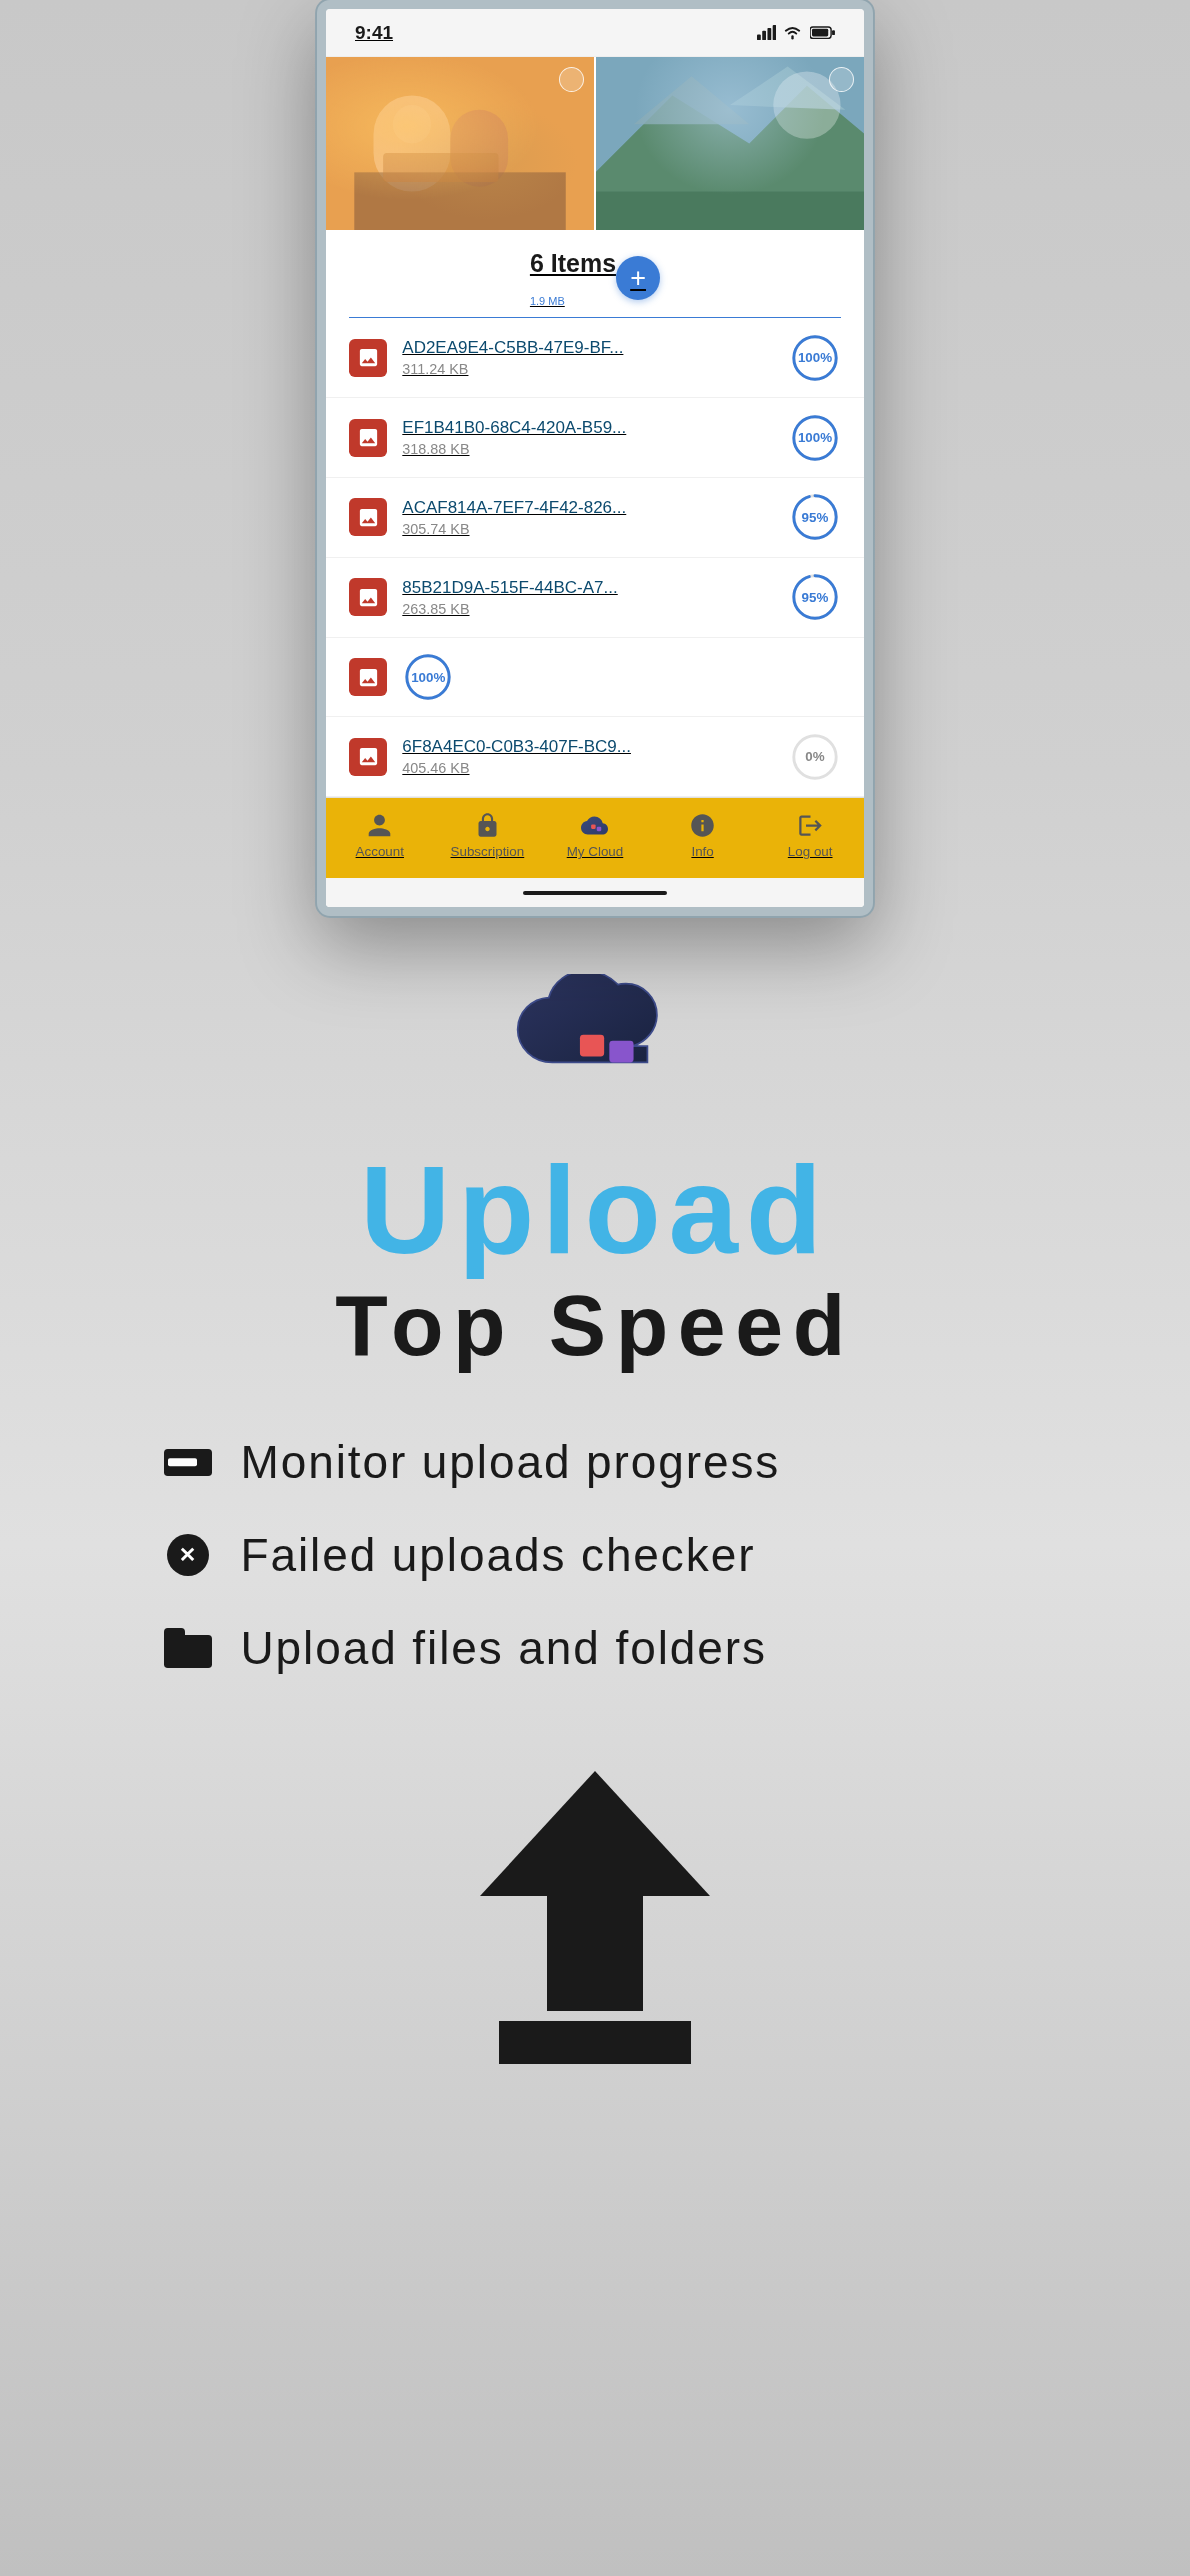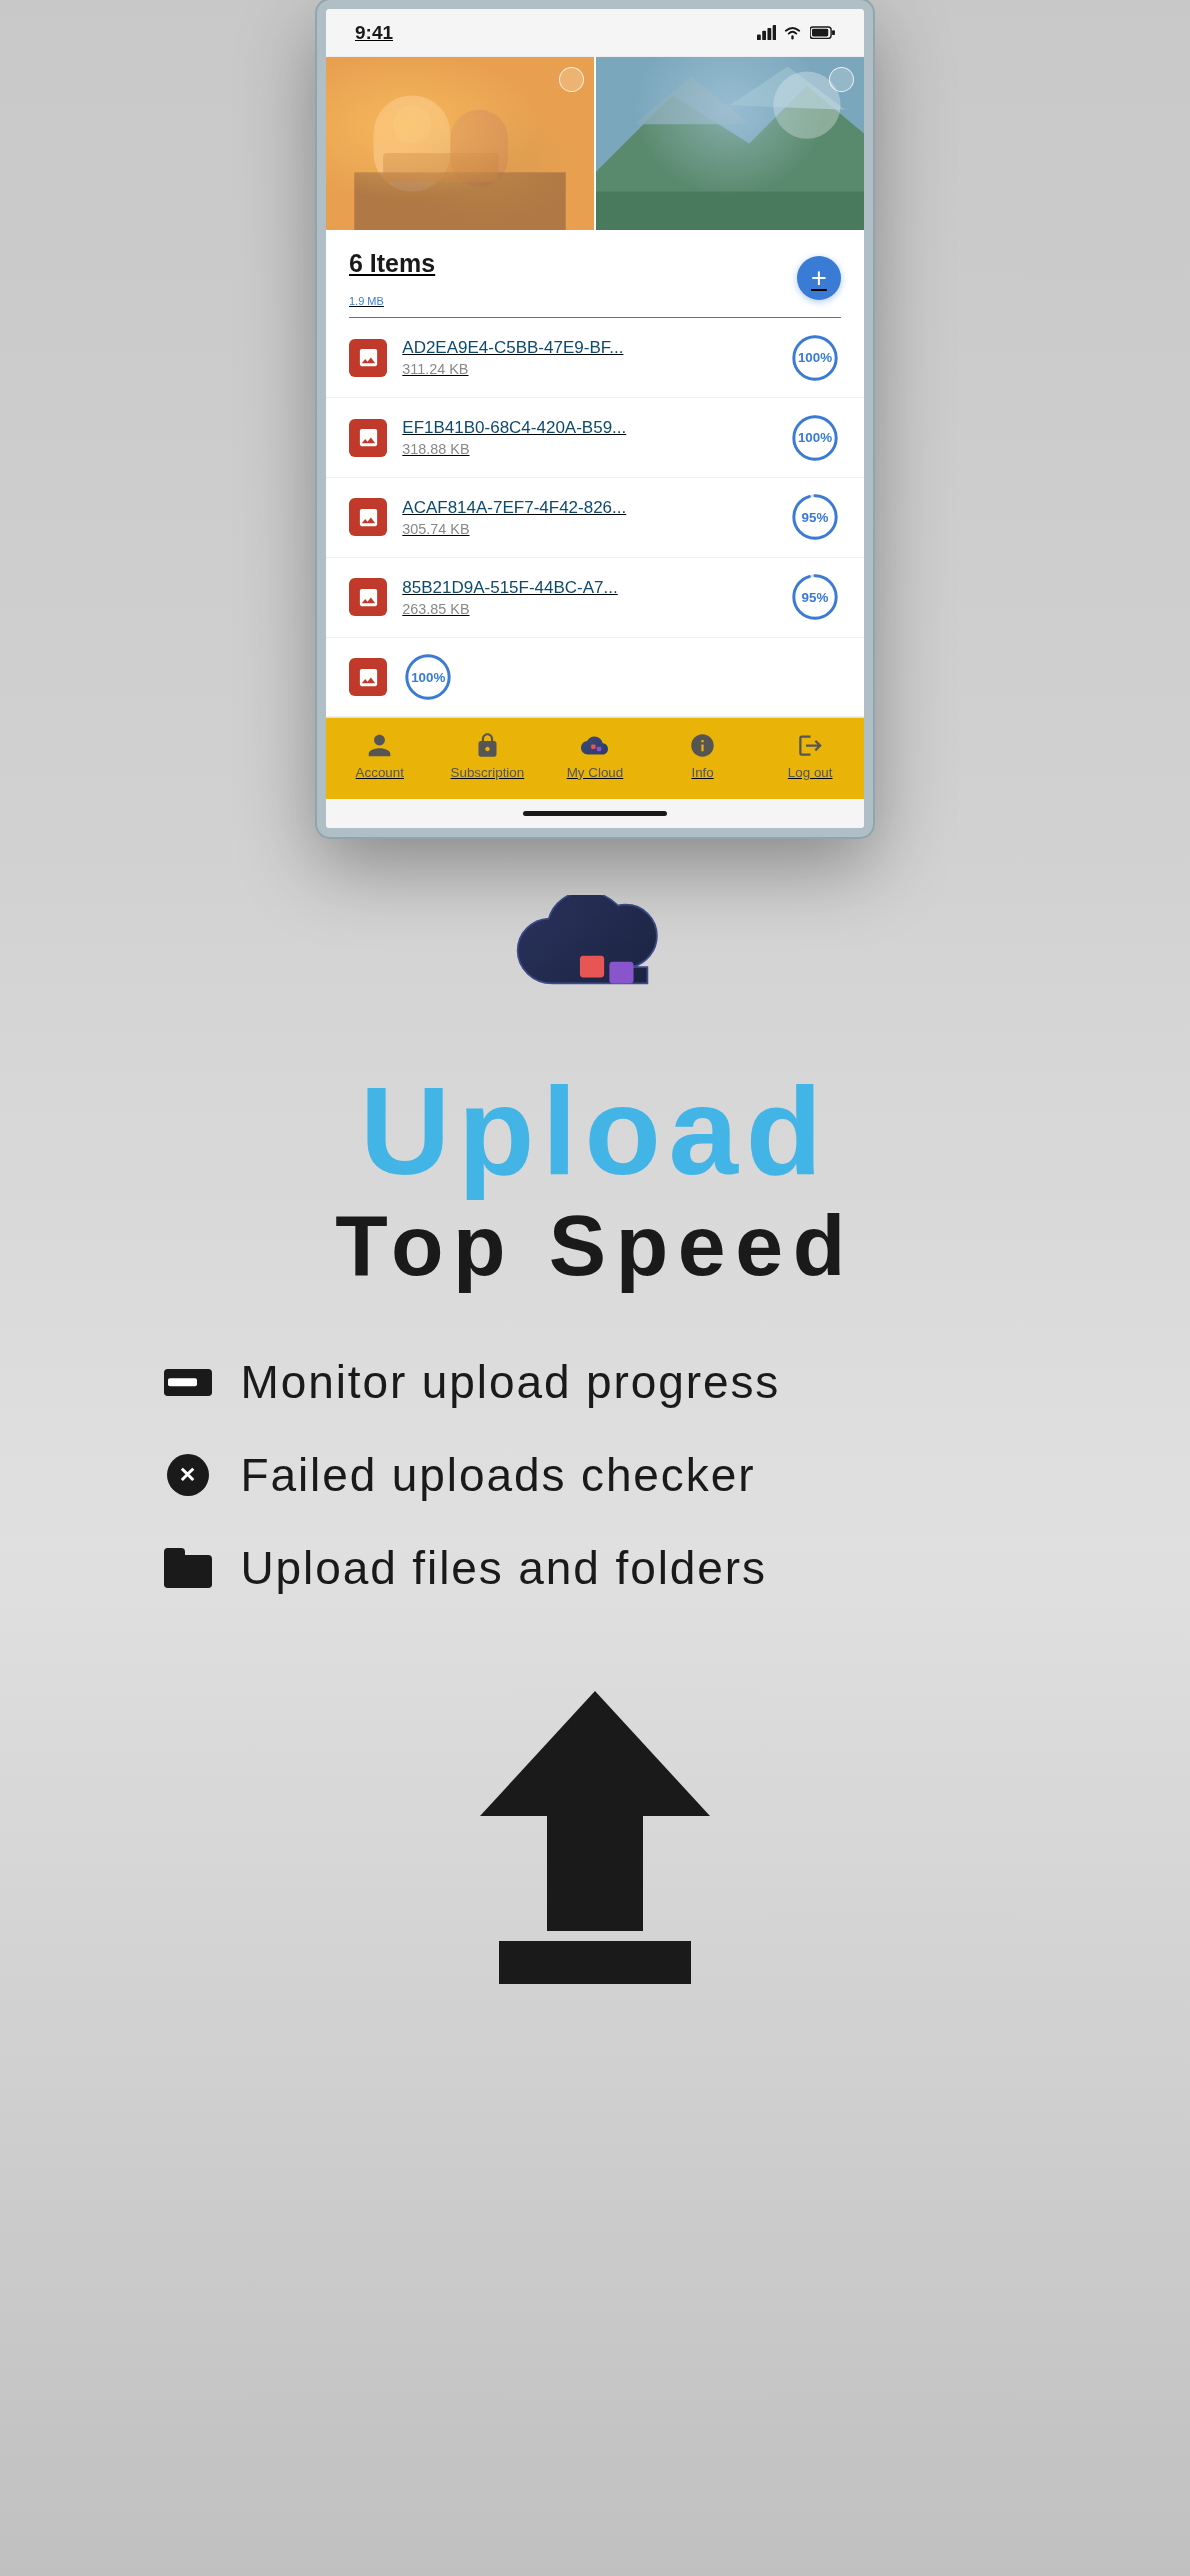--- a/index.html
+++ b/index.html
@@ -135,21 +135,21 @@
 
     
     .app-content {
       background: #ffffff;
       padding: 0;
     }
 
     
     .file-header {
       display: flex;
-      justify-content: space-between;
+      justify-content: center;
       align-items: center;
       padding: 19px 23px 9.6px;
       background: #fff;
     }
 
     .file-count-area {}
 
     .file-count-title {
       font-size: 25px;
       font-weight: 700;
@@ -665,20 +665,38 @@
             </div>
             <div class="progress-circle">
               <svg viewBox="0 0 54 54">
                   <circle class="track" cx="27" cy="27" r="22"></circle>
                   <circle class="fill-100" cx="27" cy="27" r="22"></circle>
                 </svg>
               <div class="progress-label">100%</div>
             </div>
           </div>
 
+          <div class="file-row">
+            <div class="file-icon">
+              <svg viewBox="0 0 24 24">
+                  <path d="M21 19V5c0-1.1-.9-2-2-2H5c-1.1 0-2 .9-2 2v14c0 1.1.9 2 2 2h14c1.1 0 2-.9 2-2zM8.5 13.5l2.5 3.01L14.5 12l4.5 6H5l3.5-4.5z"></path>
+                </svg>
+            </div>
+            <div class="file-info">
+              <div class="file-name">6F8A4EC0-C0B3-407F-BC9...</div>
+              <div class="file-size-small">405.46 KB</div>
+            </div>
+            <div class="progress-circle">
+              <svg viewBox="0 0 54 54">
+                  <circle class="track" cx="27" cy="27" r="22"></circle>
+                  <circle class="fill-0" cx="27" cy="27" r="22"></circle>
+                </svg>
+              <div class="progress-label zero">0%</div>
+            </div>
+          </div>
 
         </div>
 
         <div class="bottom-nav">
 
           <div class="nav-item">
             <div class="nav-icon">
               <svg viewBox="0 0 24 24" fill="#555">
                   <path d="M12 12c2.7 0 4.8-2.1 4.8-4.8S14.7 2.4 12 2.4 7.2 4.5 7.2 7.2 9.3 12 12 12zm0 2.4c-3.2 0-9.6 1.6-9.6 4.8v2.4h19.2v-2.4c0-3.2-6.4-4.8-9.6-4.8z"></path>
                 </svg>

